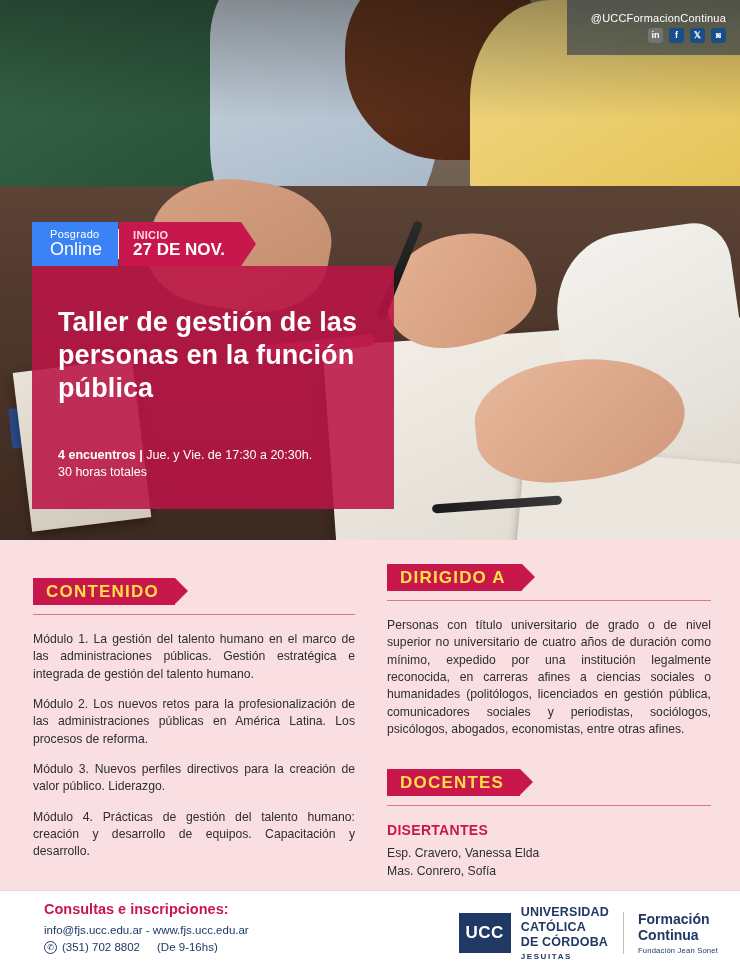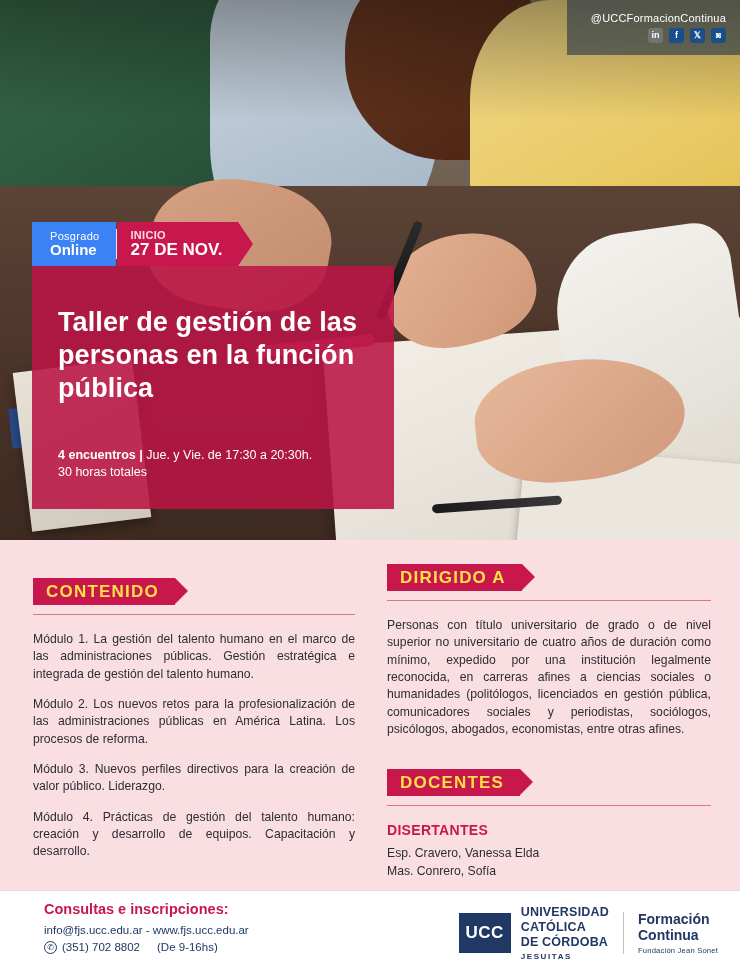--- a/index.html
+++ b/index.html
@@ -165,21 +165,21 @@
     align-items: stretch;
     z-index: 6;
   }
   .ribbon-left {
     background: #3b82f6;
     padding: 5px 16px 5px 18px;
     display: flex; flex-direction: column; justify-content: center;
     color: #fff;
   }
   .ribbon-left .small { font-size: 11px; letter-spacing: .3px; line-height: 1.1; }
-  .ribbon-left .big { font-size: 15px; font-weight: bold; line-height: 1.1; }
+  .ribbon-left .big { font-size: 18px; font-weight: normal; line-height: 1.1; }
   .ribbon-divider {
     width: 1px; background: #ffffff; opacity: .9; margin: 7px 0;
   }
   .ribbon-right {
     background: #c8174c;
     padding: 5px 16px 5px 14px;
     display: flex; flex-direction: column; justify-content: center;
     color: #fff;
     position: relative;
   }

